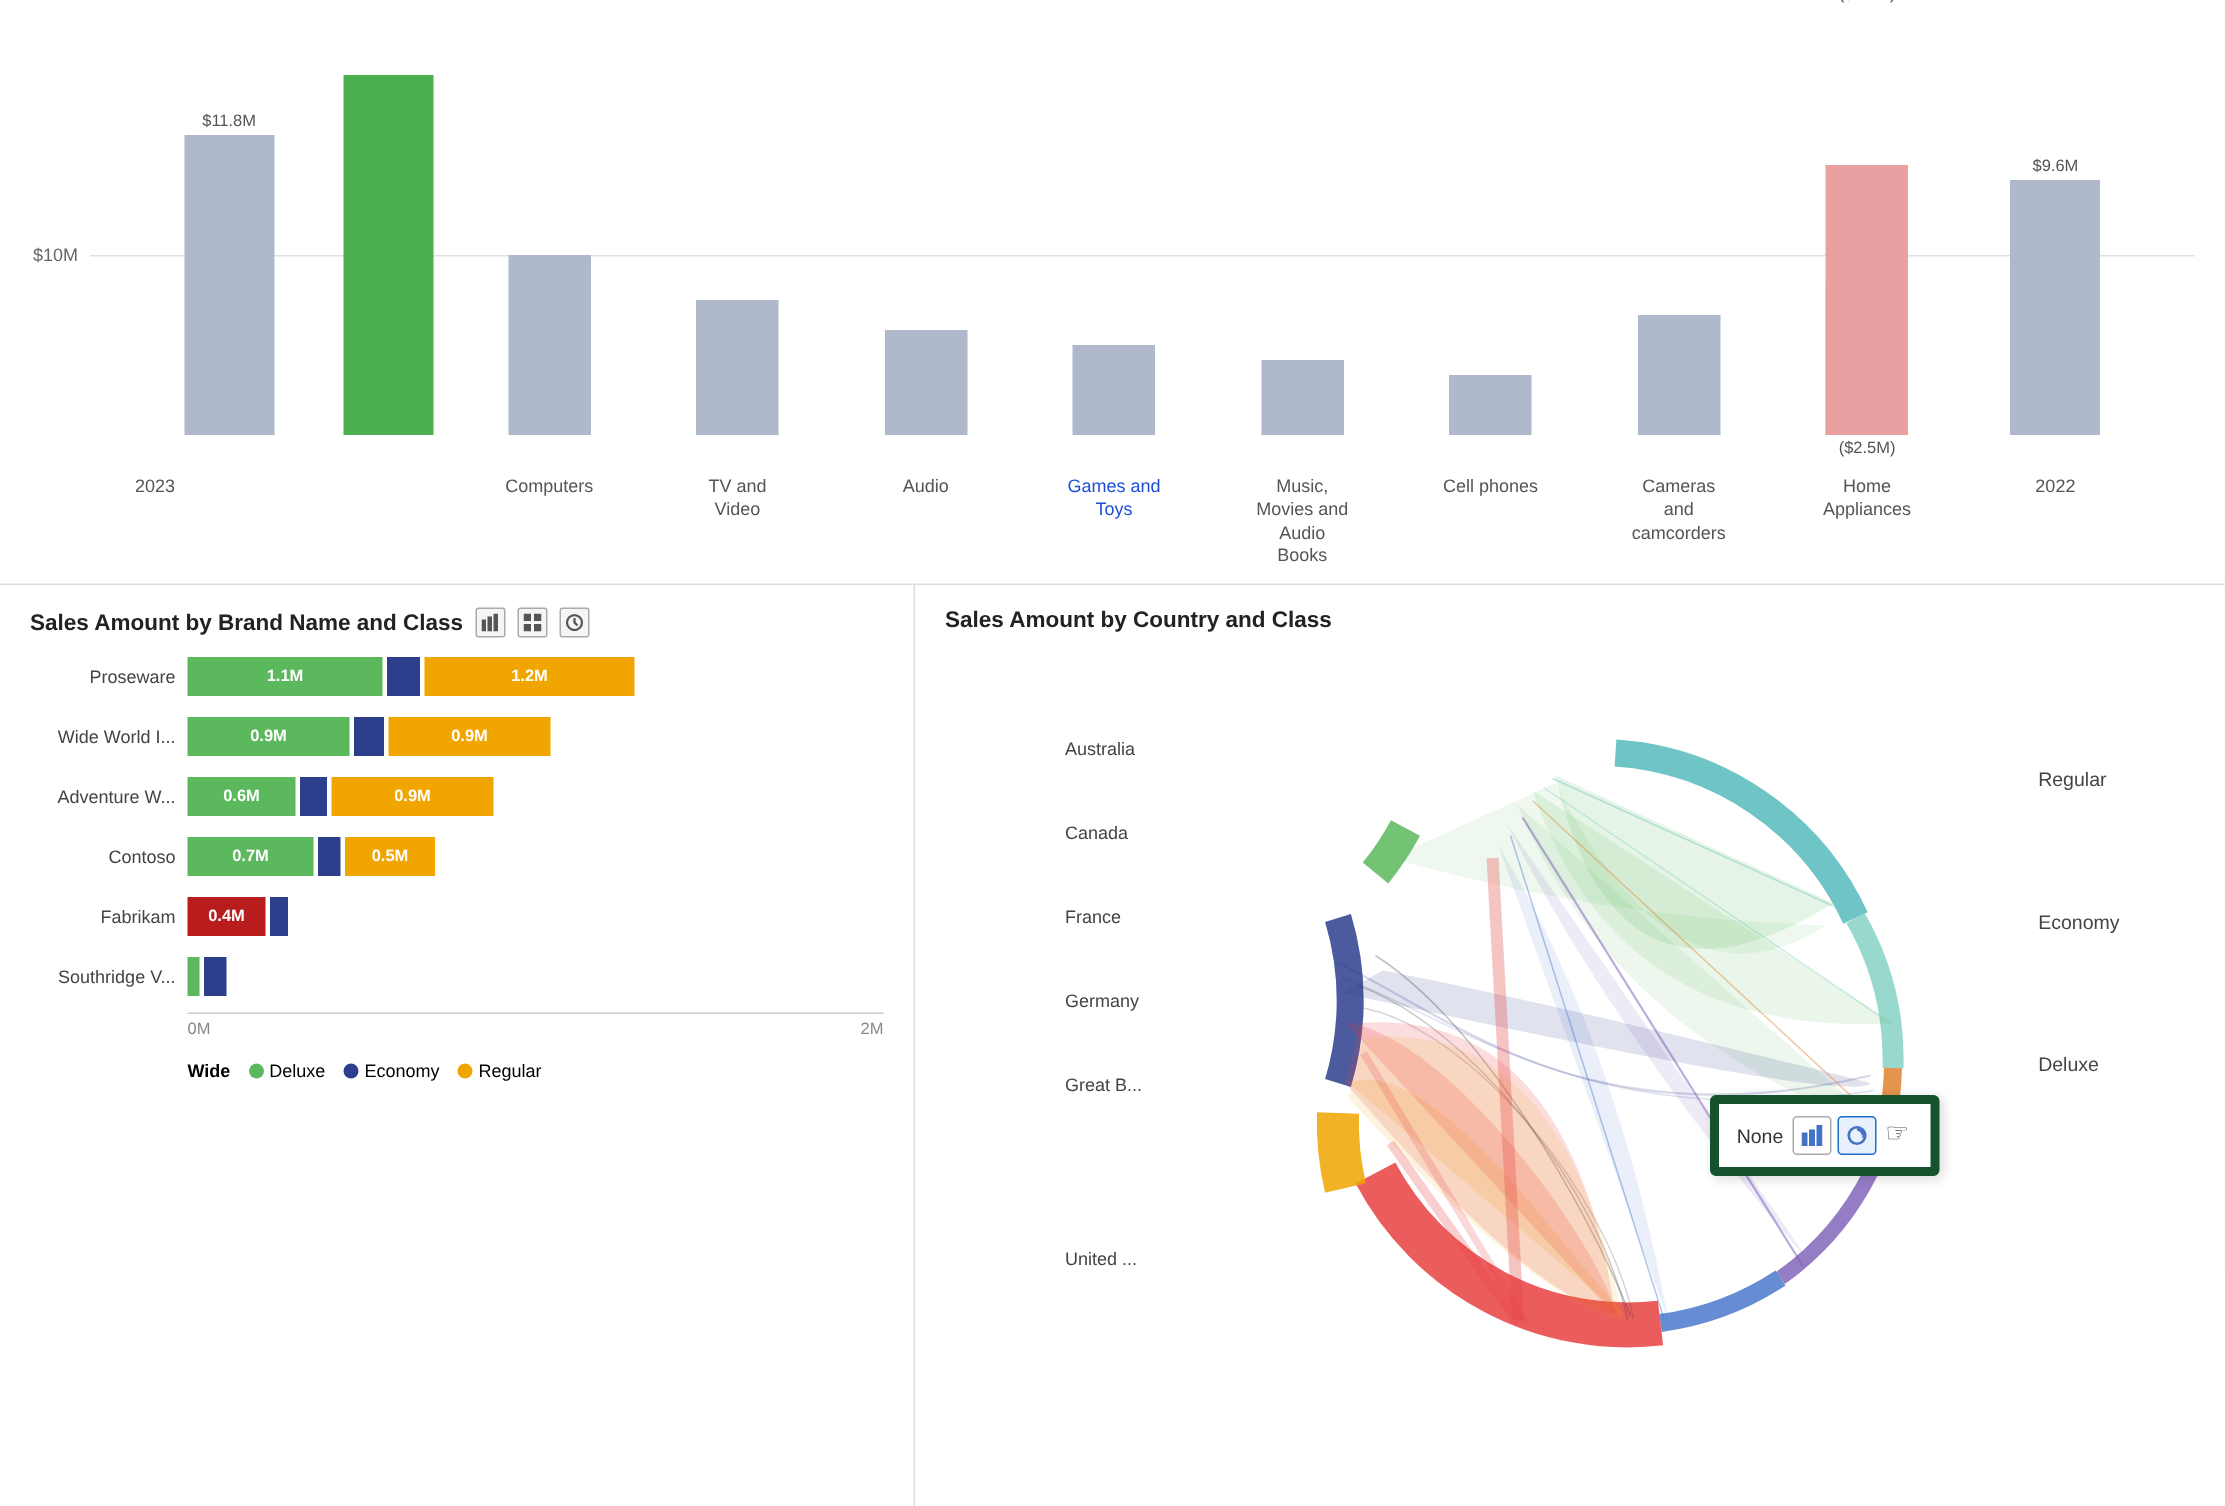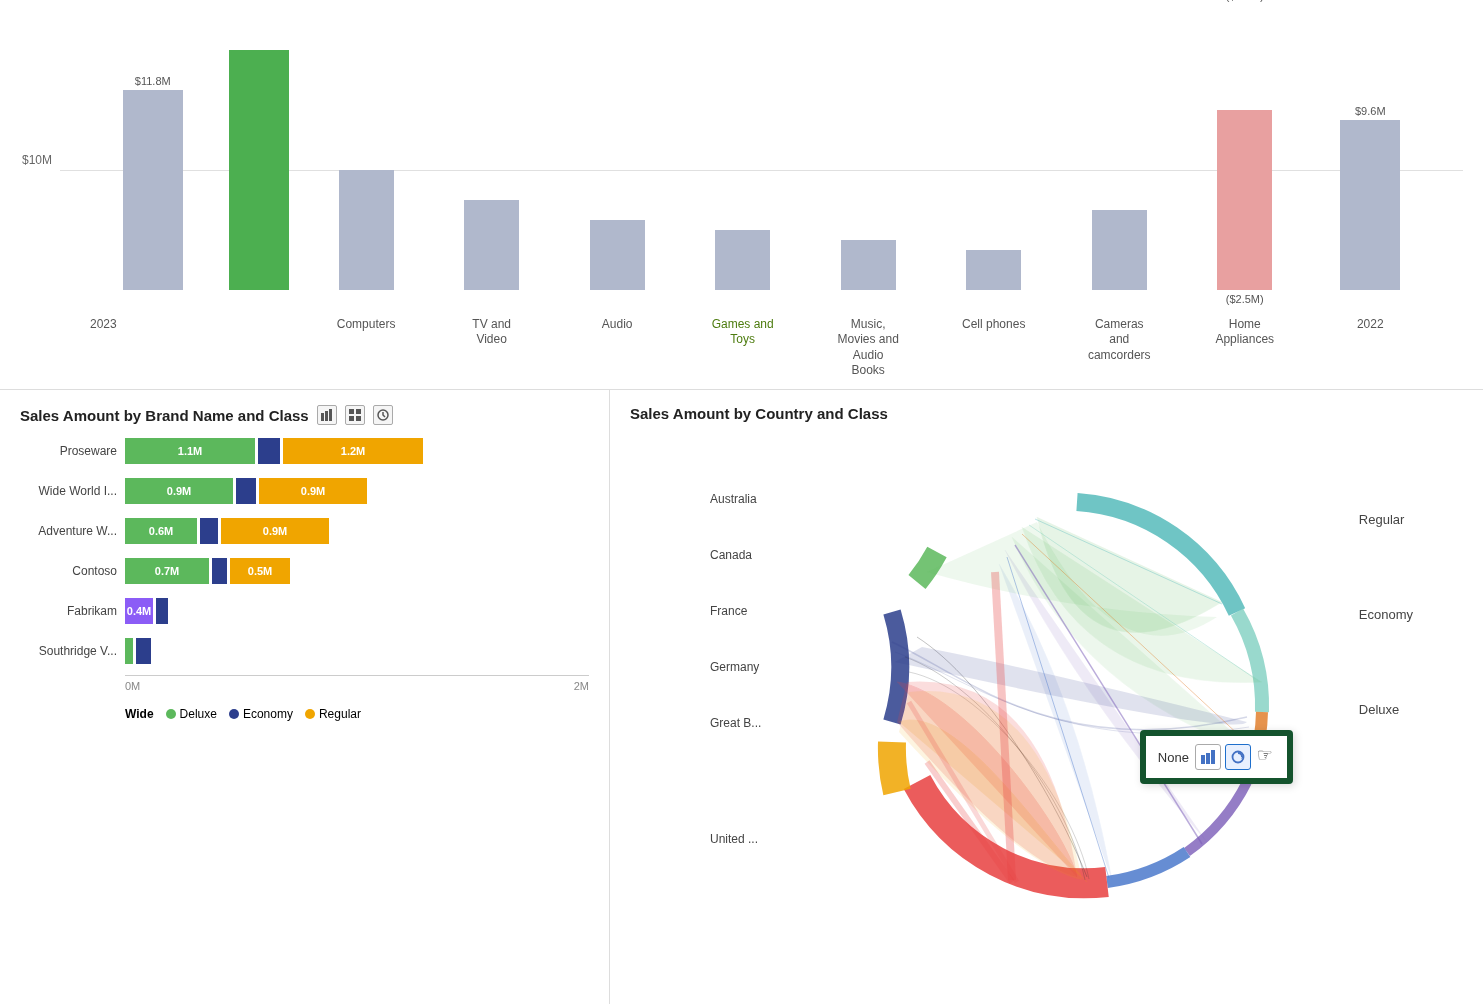--- a/index.html
+++ b/index.html
@@ -183,21 +183,21 @@
   </style>
 </head>
 <body>
 
 <div class="main-container">
 
   <div class="top-chart">
     <div class="top-chart-inner">
 
       <div class="h-gridline" style="top: 160px;"></div>
-      <span style="position:absolute; left:-38px; top:143px; font-size:12px; color:#666;">$10M</span>
+      <span style="position:absolute; left:-38px; top:153px; font-size:12px; color:#666;">$10M</span>
 
       <div style="position:absolute; left:0; top:0; width:100%; height:280px; display:flex; align-items:flex-end; padding:0 30px; gap:0;">
 
         <div style="display:flex; flex-direction:column; align-items:center; flex:1;">
           <span style="font-size:11px; color:#555; margin-bottom:3px;">$11.8M</span>
           <div style="width:60px; height:200px; background:#b0b8cc;"></div>
         </div>
 
         <div style="display:flex; flex-direction:column; align-items:center; flex:0.7;">
           <div style="width:60px; height:240px; background:#4caf50; margin-bottom:0;"></div>
@@ -244,21 +244,21 @@
         </div>
 
       </div>
 
       <div style="position:absolute; bottom:10px; left:0; right:0; display:flex; padding:0 30px;">
         <div style="flex:1; text-align:left; font-size:12px; color:#555;">2023</div>
         <div style="flex:0.7; text-align:center; font-size:12px; color:#555;"></div>
         <div style="flex:1; text-align:center; font-size:12px; color:#555; line-height:1.3;">Computers</div>
         <div style="flex:1; text-align:center; font-size:12px; color:#555; line-height:1.3;">TV and<br>Video</div>
         <div style="flex:1; text-align:center; font-size:12px; color:#555;">Audio</div>
-        <div style="flex:1; text-align:center; font-size:12px; color:#4d7c0f; line-height:1.3;">Games and<br>Toys</div>
+        <div style="flex:1; text-align:center; font-size:12px; color:#1d4ed8; line-height:1.3;">Games and<br>Toys</div>
         <div style="flex:1; text-align:center; font-size:12px; color:#555; line-height:1.3;">Music,<br>Movies and<br>Audio<br>Books</div>
         <div style="flex:1; text-align:center; font-size:12px; color:#555;">Cell phones</div>
         <div style="flex:1; text-align:center; font-size:12px; color:#555; line-height:1.3;">Cameras<br>and<br>camcorders</div>
         <div style="flex:1; text-align:center; font-size:12px; color:#555; line-height:1.3;">Home<br>Appliances</div>
         <div style="flex:1; text-align:center; font-size:12px; color:#555;">2022</div>
       </div>
     </div>
   </div>
 
   <div class="bottom-area">
@@ -323,21 +323,21 @@
           <div class="hbar-bars">
             <div class="hbar-seg" style="width:84px; background:#5cb85c;">0.7M</div>
             <div class="hbar-seg" style="width:15px; background:#2c3e8c;"></div>
             <div class="hbar-seg" style="width:60px; background:#f0a500;">0.5M</div>
           </div>
         </div>
 
         <div class="hbar-row">
           <div class="hbar-label">Fabrikam</div>
           <div class="hbar-bars">
-            <div class="hbar-seg" style="width:28px; background:#8b5cf6;">0.4M</div>
+            <div class="hbar-seg" style="width:52px; background:#b91c1c;">0.4M</div>
             <div class="hbar-seg" style="width:12px; background:#2c3e8c;"></div>
           </div>
         </div>
 
         <div class="hbar-row">
           <div class="hbar-label">Southridge V...</div>
           <div class="hbar-bars">
             <div class="hbar-seg" style="width:8px; background:#5cb85c;"></div>
             <div class="hbar-seg" style="width:15px; background:#2c3e8c;"></div>
           </div>

